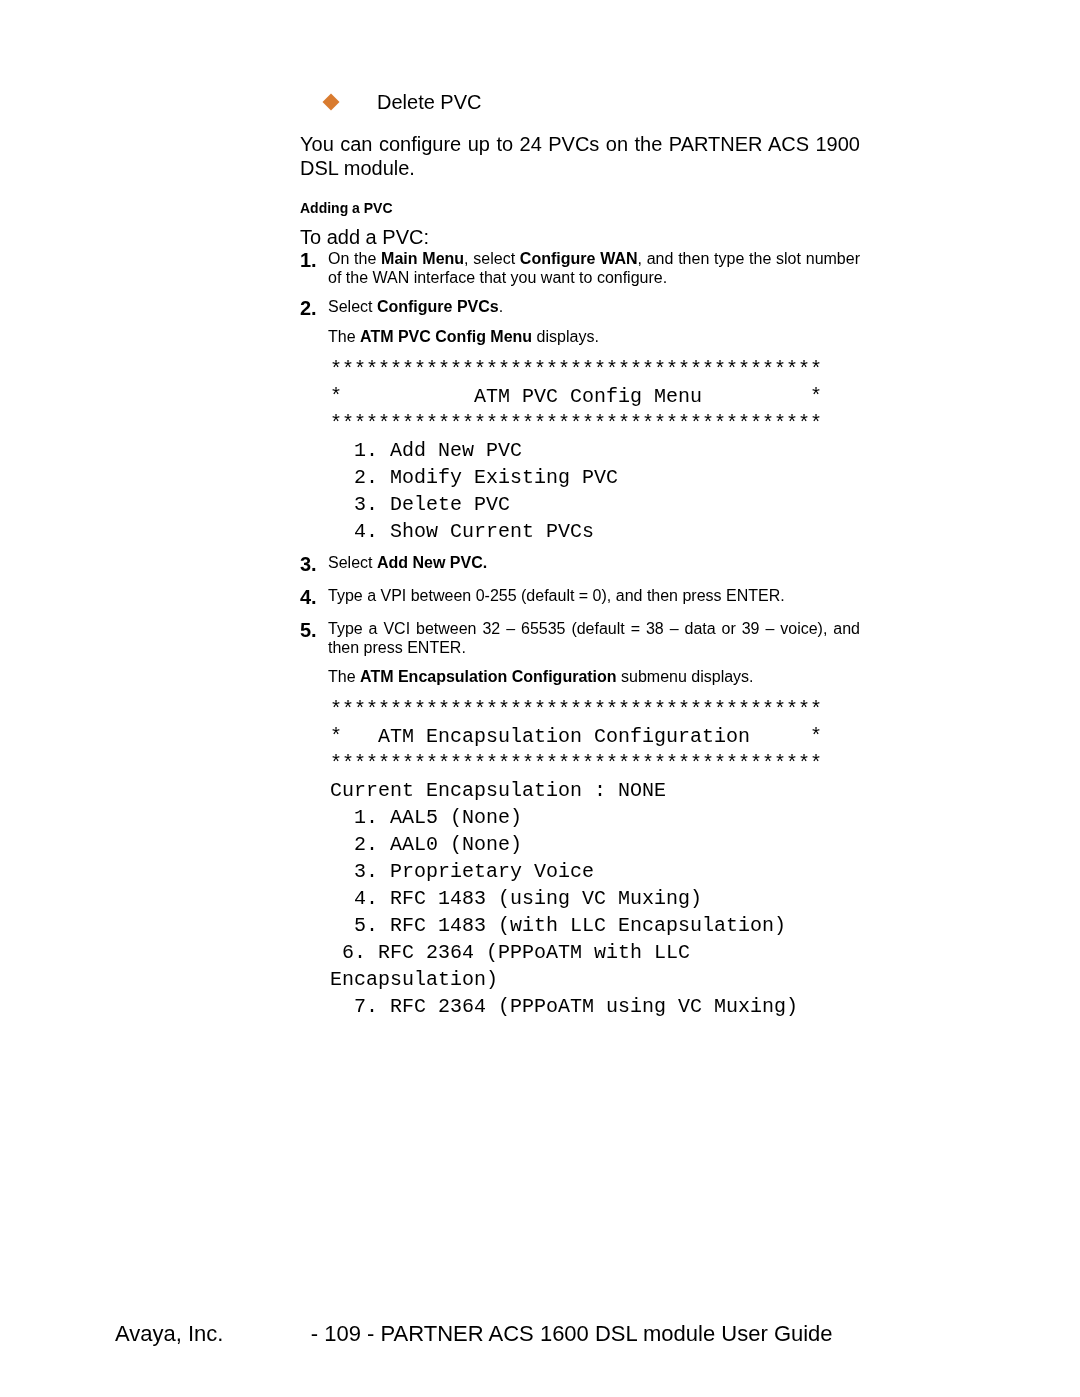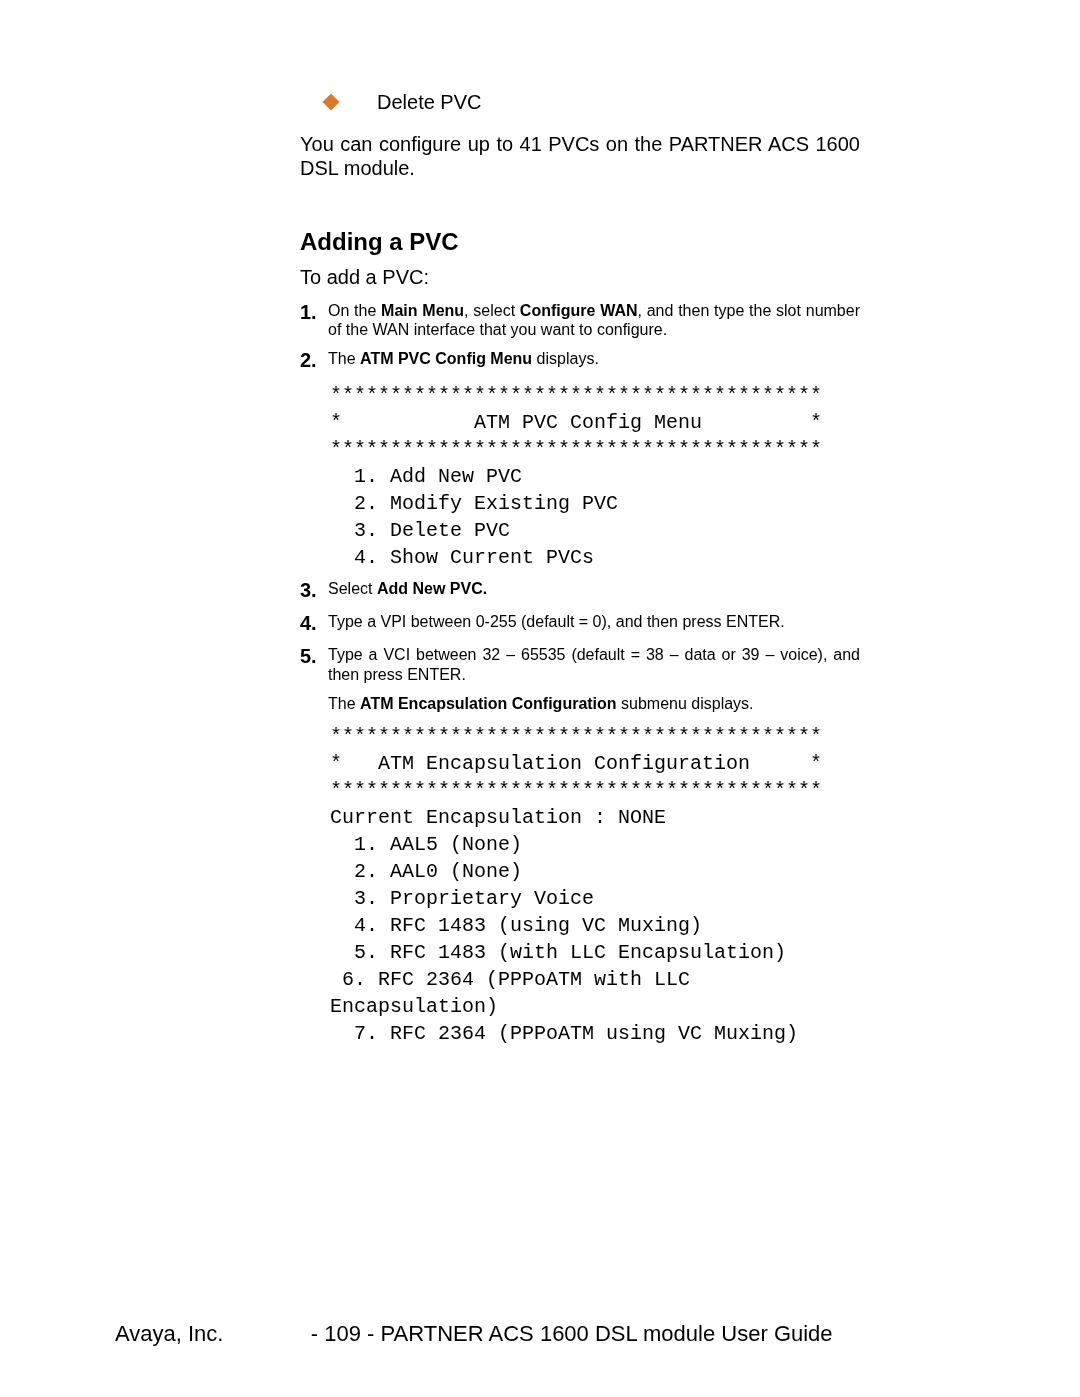--- a/index.html
+++ b/index.html
@@ -33,28 +33,27 @@
       flex-shrink: 0;
       align-self: center;
     }
     .intro-para {
       font-size: 20px;
       text-align: justify;
       margin-top: 16px;
       line-height: 1.2;
     }
     .heading {
-      font-size: 24px;
+      font-size: 14px;
       font-weight: bold;
-      margin-top: 48px;
+      margin-top: 20px;
       margin-bottom: 10px;
     }
     .simple-line {
       font-size: 20px;
-      margin-bottom: 12px;
     }
     ol.steps {
       list-style: none;
       counter-reset: item;
       margin: 0;
       padding: 0;
     }
     ol.steps > li {
       display: flex;
       margin-bottom: 10px;
@@ -98,38 +97,41 @@
 </head>
 <body>
 
 <div class="content">
 
   <div class="bullet-line">
     <span class="diamond-icon"></span>
     <span>Delete PVC</span>
   </div>
 
-  <p class="intro-para">You can configure up to 41 PVCs on the PARTNER ACS 1600 DSL module.</p>
+  <p class="intro-para">You can configure up to 24 PVCs on the PARTNER ACS 1900 DSL module.</p>
 
   <h3 class="heading">Adding a PVC</h3>
   <p class="simple-line">To add a PVC:</p>
 
   <ol class="steps">
     <li>
       <span class="num">1.</span>
       <div class="body">
         <p>
           <span>On the </span><span class="bold">Main Menu</span><span>, select </span><span class="bold">Configure WAN</span><span>, and then type the slot number of the WAN interface that you want to configure.</span>
         </p>
       </div>
     </li>
 
     <li>
       <span class="num">2.</span>
       <div class="body">
+        <p class="no-justify">
+          <span>Select </span><span class="bold">Configure PVCs</span><span>.</span>
+        </p>
         <p class="no-justify">
           <span>The </span><span class="bold">ATM PVC Config Menu</span><span> displays.</span>
         </p>
       </div>
     </li>
   </ol>
 
   <pre class="menu">*****************************************
 *           ATM PVC Config Menu         *
 *****************************************

